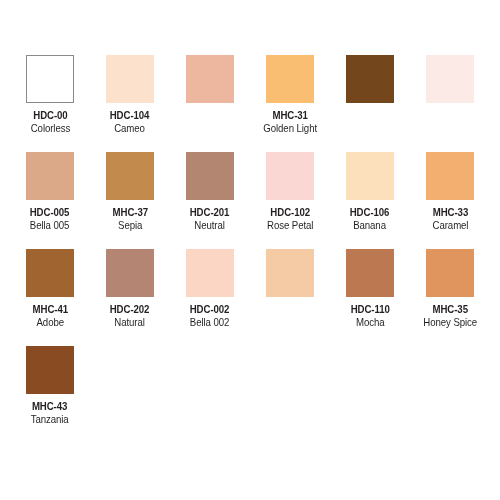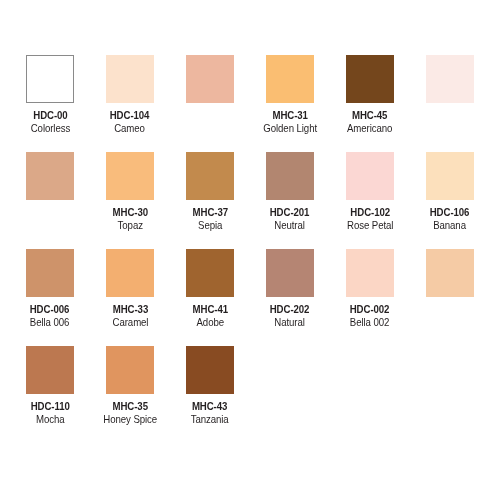--- a/index.html
+++ b/index.html
@@ -96,36 +96,29 @@
       </div>
       <div class="swatch-cell">
         <div class="swatch-chip" style="background: rgb(250, 190, 114);"></div>
         <div class="swatch-labels">
           <span class="swatch-code">MHC-31</span>
           <span class="swatch-name">Golden Light</span>
         </div>
       </div>
       <div class="swatch-cell">
         <div class="swatch-chip" style="background: rgb(116, 70, 28);"></div>
-        <div class="swatch-labels">
-          <span class="swatch-code">MHC-45</span>
-          <span class="swatch-name">Americano</span>
-        </div>
       </div>
       <div class="swatch-cell">
         <div class="swatch-chip" style="background: rgb(251, 234, 230);"></div>
       </div>
       <div class="swatch-cell">
         <div class="swatch-chip" style="background: rgb(219, 168, 136);"></div>
-      </div>
-      <div class="swatch-cell">
-        <div class="swatch-chip" style="background: rgb(249, 188, 124);"></div>
-        <div class="swatch-labels">
-          <span class="swatch-code">MHC-30</span>
-          <span class="swatch-name">Topaz</span>
+        <div class="swatch-labels">
+          <span class="swatch-code">HDC-005</span>
+          <span class="swatch-name">Bella 005</span>
         </div>
       </div>
       <div class="swatch-cell">
         <div class="swatch-chip" style="background: rgb(194, 138, 77);"></div>
         <div class="swatch-labels">
           <span class="swatch-code">MHC-37</span>
           <span class="swatch-name">Sepia</span>
         </div>
       </div>
       <div class="swatch-cell">
@@ -140,27 +133,20 @@
         <div class="swatch-labels">
           <span class="swatch-code">HDC-102</span>
           <span class="swatch-name">Rose Petal</span>
         </div>
       </div>
       <div class="swatch-cell">
         <div class="swatch-chip" style="background: rgb(252, 224, 188);"></div>
         <div class="swatch-labels">
           <span class="swatch-code">HDC-106</span>
           <span class="swatch-name">Banana</span>
-        </div>
-      </div>
-      <div class="swatch-cell">
-        <div class="swatch-chip" style="background: rgb(206, 147, 106);"></div>
-        <div class="swatch-labels">
-          <span class="swatch-code">HDC-006</span>
-          <span class="swatch-name">Bella 006</span>
         </div>
       </div>
       <div class="swatch-cell">
         <div class="swatch-chip" style="background: rgb(243, 175, 112);"></div>
         <div class="swatch-labels">
           <span class="swatch-code">MHC-33</span>
           <span class="swatch-name">Caramel</span>
         </div>
       </div>
       <div class="swatch-cell">

